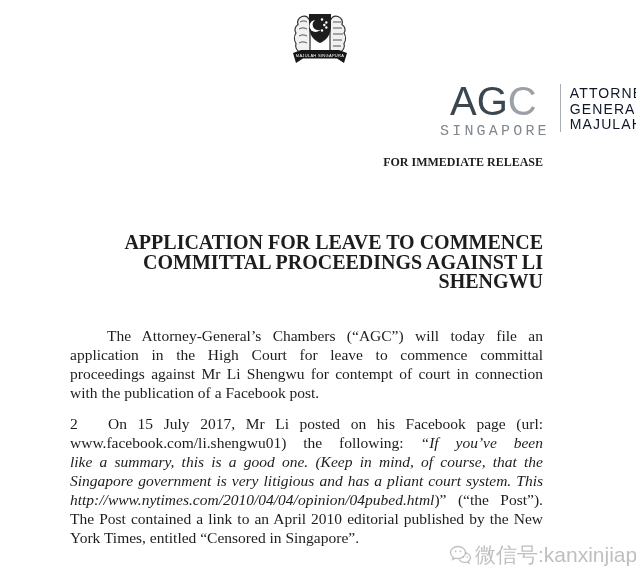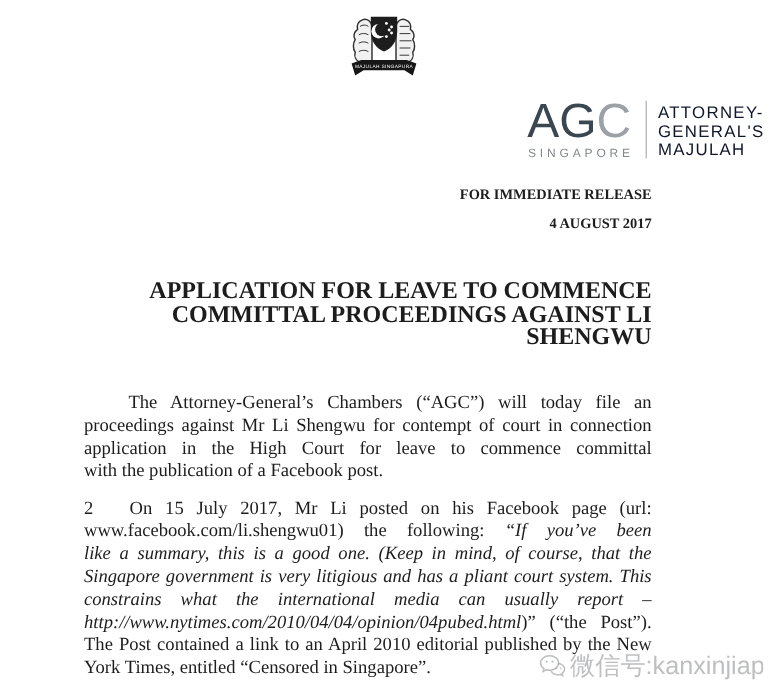--- a/index.html
+++ b/index.html
@@ -15,21 +15,21 @@
 
   
   .crest { position:absolute; left:283px; top:6px; width:74px; height:64px; }
 
   
   .logo { position:absolute; left:437px; top:84px; display:flex; align-items:flex-start; }
   .logo-left { display:flex; flex-direction:column; align-items:center; }
   .agc { font-family:"Liberation Sans", sans-serif; font-size:40px; line-height:34px; font-weight:400; letter-spacing:0px; }
   .agc-dark { color:#3a4650; }
   .agc-light { color:#9ba1a7; }
-  .singapore { font-family:Liberation Sans, sans-serif; font-size:10px; letter-spacing:3.2px; color:#82888e; margin-top:5px; padding-left:3px; white-space:nowrap; }
+  .singapore { font-family:Liberation Mono, monospace; font-size:15px; letter-spacing:3.2px; color:#82888e; margin-top:5px; padding-left:3px; white-space:nowrap; }
   .logo-divider { width:1px; background:#a8adb2; height:48px; margin:0 9px 0 10px; }
   .logo-right { font-family:"Liberation Sans", sans-serif; font-size:14px; line-height:15.5px; letter-spacing:1.1px; color:#0f172a; padding-top:2px; white-space:nowrap; }
 
   
   .release { position:absolute; left:70px; top:150px; width:473px; text-align:right; font-weight:bold; font-size:12px; line-height:24px; }
 
   
   .title { position:absolute; left:70px; top:233px; width:473px; text-align:right; font-weight:bold; font-size:20px; line-height:19.5px; }
 
   
@@ -94,40 +94,38 @@
     <div class="logo-divider"></div>
     <div class="logo-right">
       <div>ATTORNEY-</div>
       <div>GENERAL'S</div>
       <div>MAJULAH</div>
     </div>
   </div>
 
   <div class="release">
     <div>FOR IMMEDIATE RELEASE</div>
-    <div>4 AUGUST 2017</div>
   </div>
 
   <div class="title">
     <div>APPLICATION FOR LEAVE TO COMMENCE</div>
     <div>COMMITTAL PROCEEDINGS AGAINST LI SHENGWU</div>
   </div>
 
   <div class="para para-1">
       <div class="line indented"><span>The Attorney-General’s Chambers (“AGC”) will today file an</span></div>
+      <div class="line"><span>application in the High Court for leave to commence committal</span></div>
       <div class="line"><span>proceedings against Mr Li Shengwu for contempt of court in connection</span></div>
-      <div class="line"><span>application in the High Court for leave to commence committal</span></div>
       <div class="line last"><span>with the publication of a Facebook post.</span></div>
     </div>
   <div class="para para-2">
       <div class="line"><span class="pnum">2</span><span>On 15 July 2017, Mr Li posted on his Facebook page (url:</span></div>
       <div class="line"><span>www.facebook.com/li.shengwu01) the following: </span><em>“If you’ve been</em></div>
       <div class="line"><em>like a summary, this is a good one. (Keep in mind, of course, that the</em></div>
       <div class="line"><em>Singapore government is very litigious and has a pliant court system. This</em></div>
-      <div class="line"><em>constrains what the international media can usually report –</em></div>
       <div class="line"><em>http://www.nytimes.com/2010/04/04/opinion/04pubed.html</em><span>)” (“the Post”).</span></div>
       <div class="line"><span>The Post contained a link to an April 2010 editorial published by the New</span></div>
       <div class="line last"><span>York Times, entitled “Censored in Singapore”.</span></div>
     </div>
 
   <div class="watermark">
     <svg width="25" height="24" viewBox="0 0 25 24" aria-hidden="true">
       <g fill="none" stroke="rgba(150,152,154,0.62)" stroke-width="1.3">
         <path d="M10 3.5 C5.8 3.5 2.5 6.2 2.5 9.5 C2.5 11.4 3.6 13.1 5.3 14.2 L4.6 16.5 L7.2 15.2 C8.1 15.4 9 15.6 10 15.6 C14.2 15.6 17.5 12.9 17.5 9.5 C17.5 6.2 14.2 3.5 10 3.5 Z"></path>
         <path d="M17 9.8 C20 10.1 22.5 12.1 22.5 14.6 C22.5 16 21.7 17.3 20.4 18.2 L20.9 20 L18.9 19 C18.2 19.2 17.5 19.3 16.7 19.3 C14.2 19.3 12.1 18 11.3 16.2"></path>

